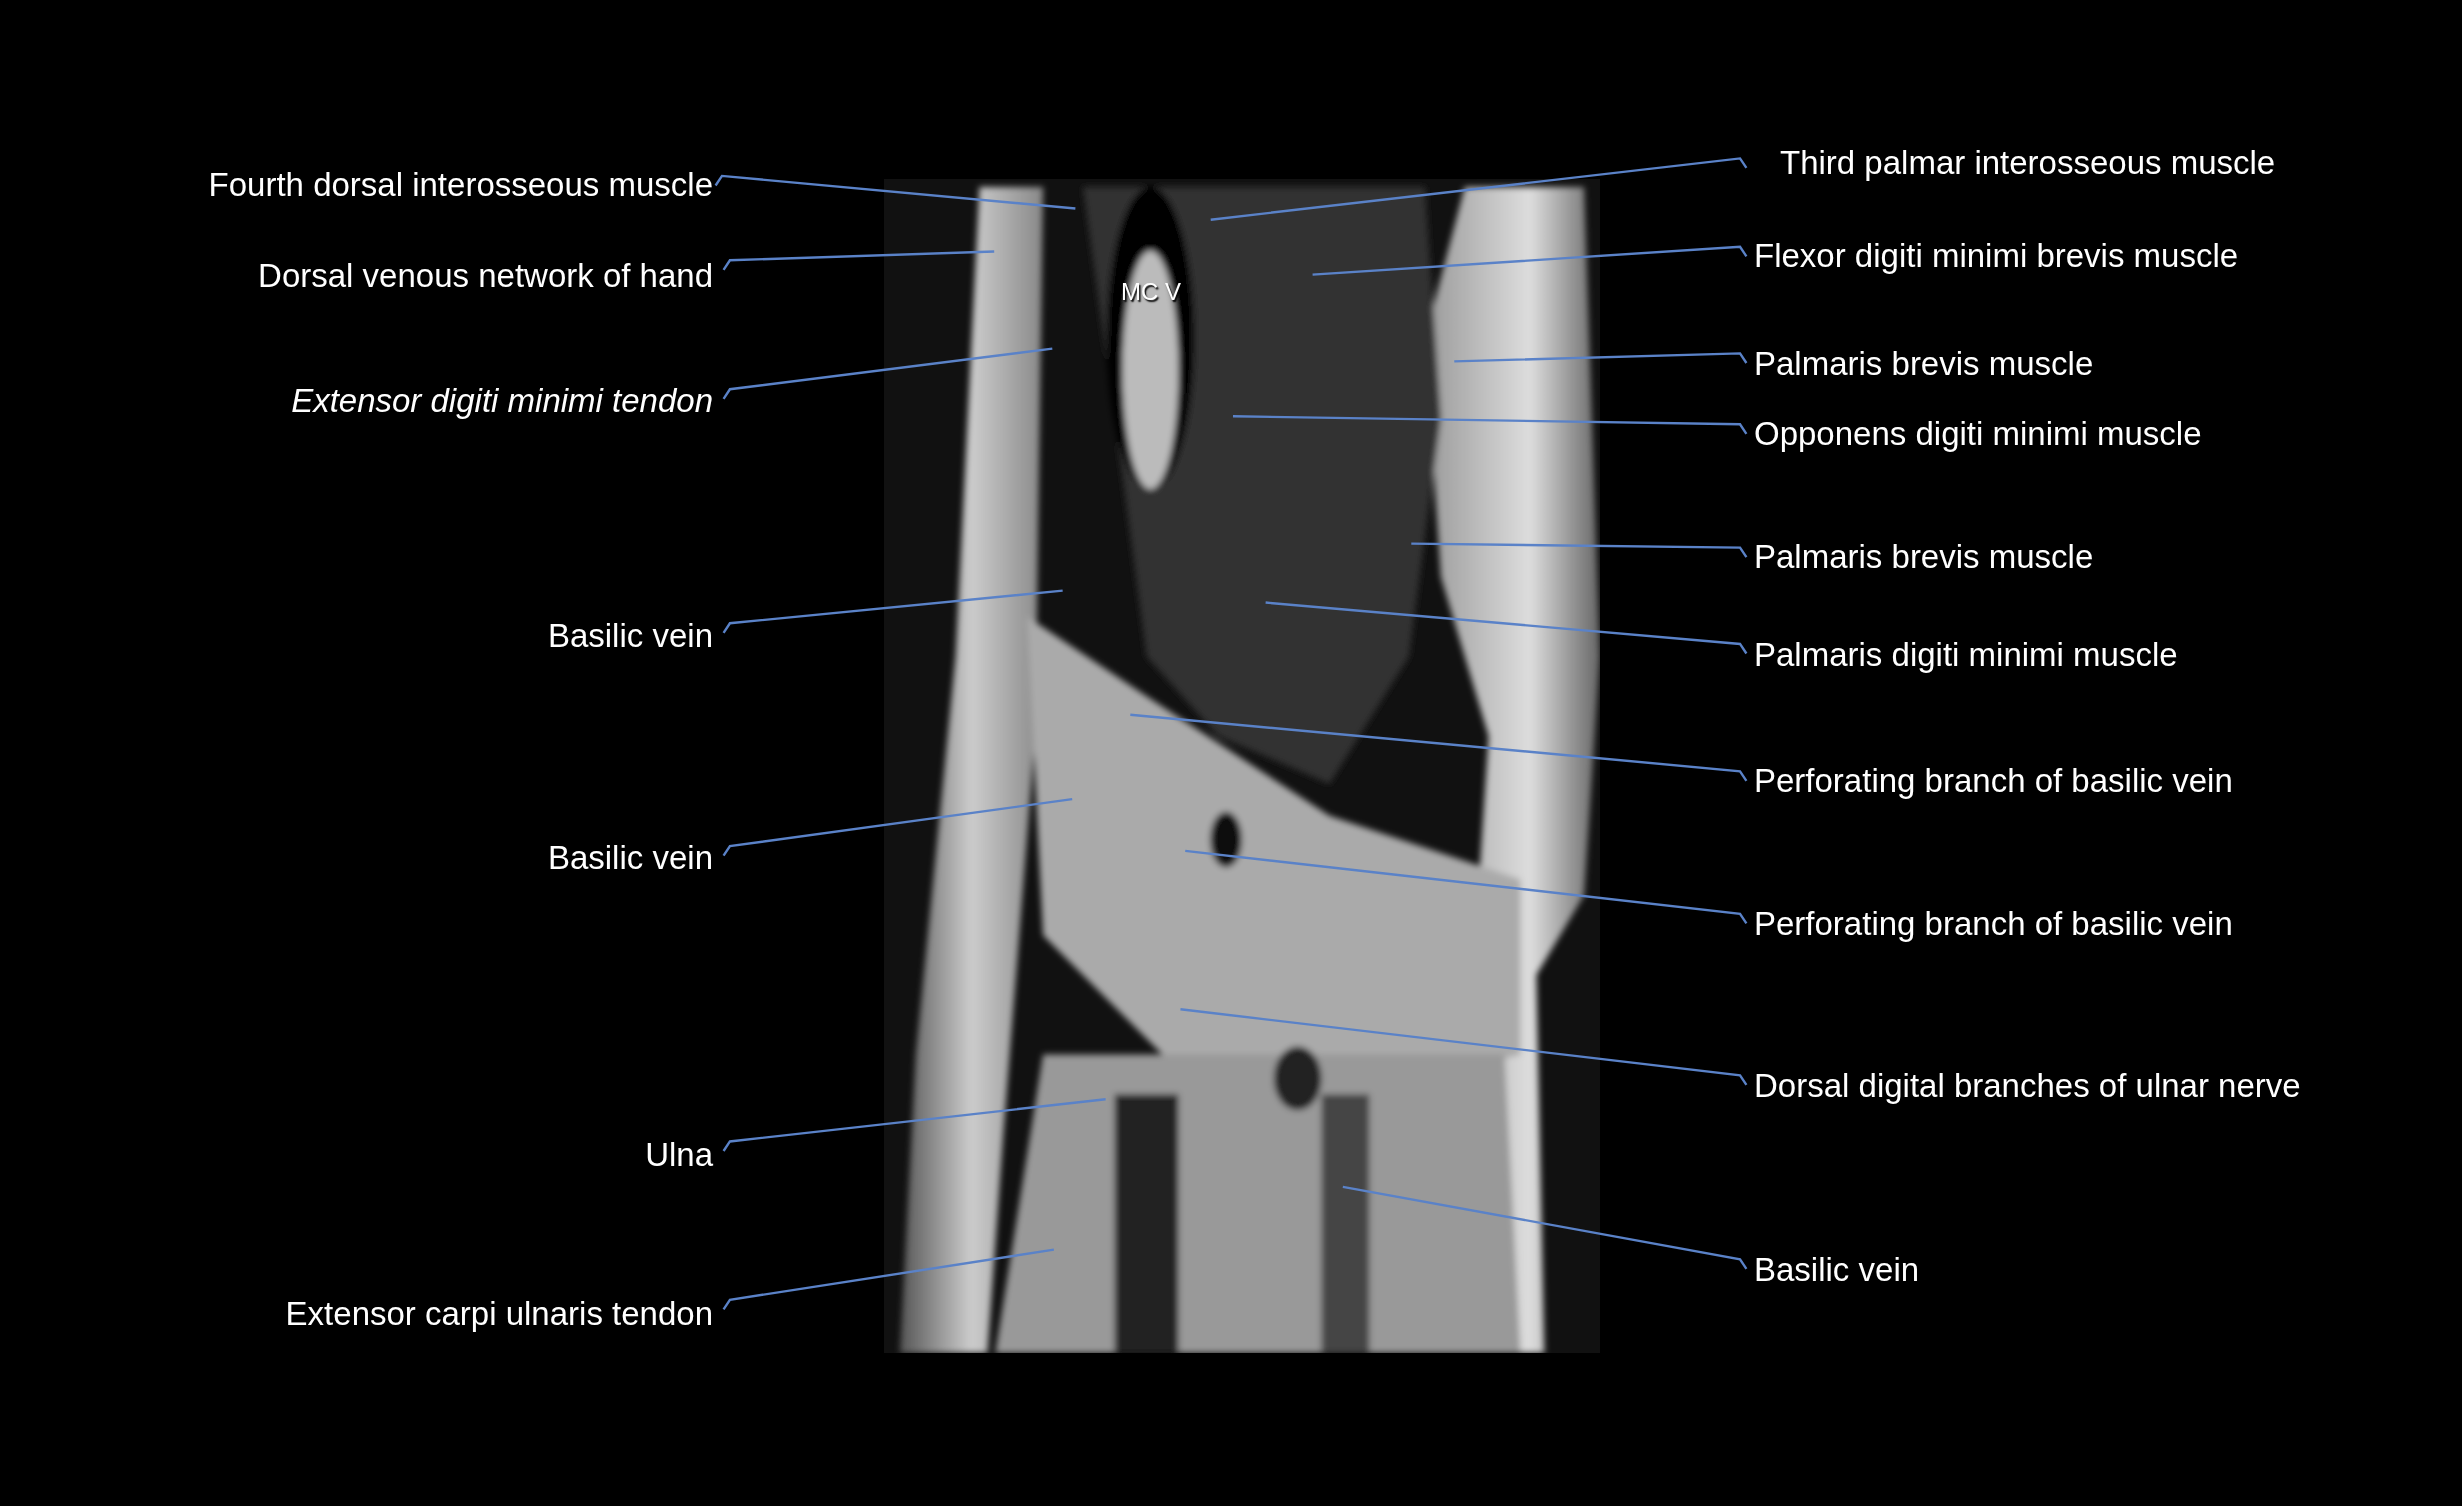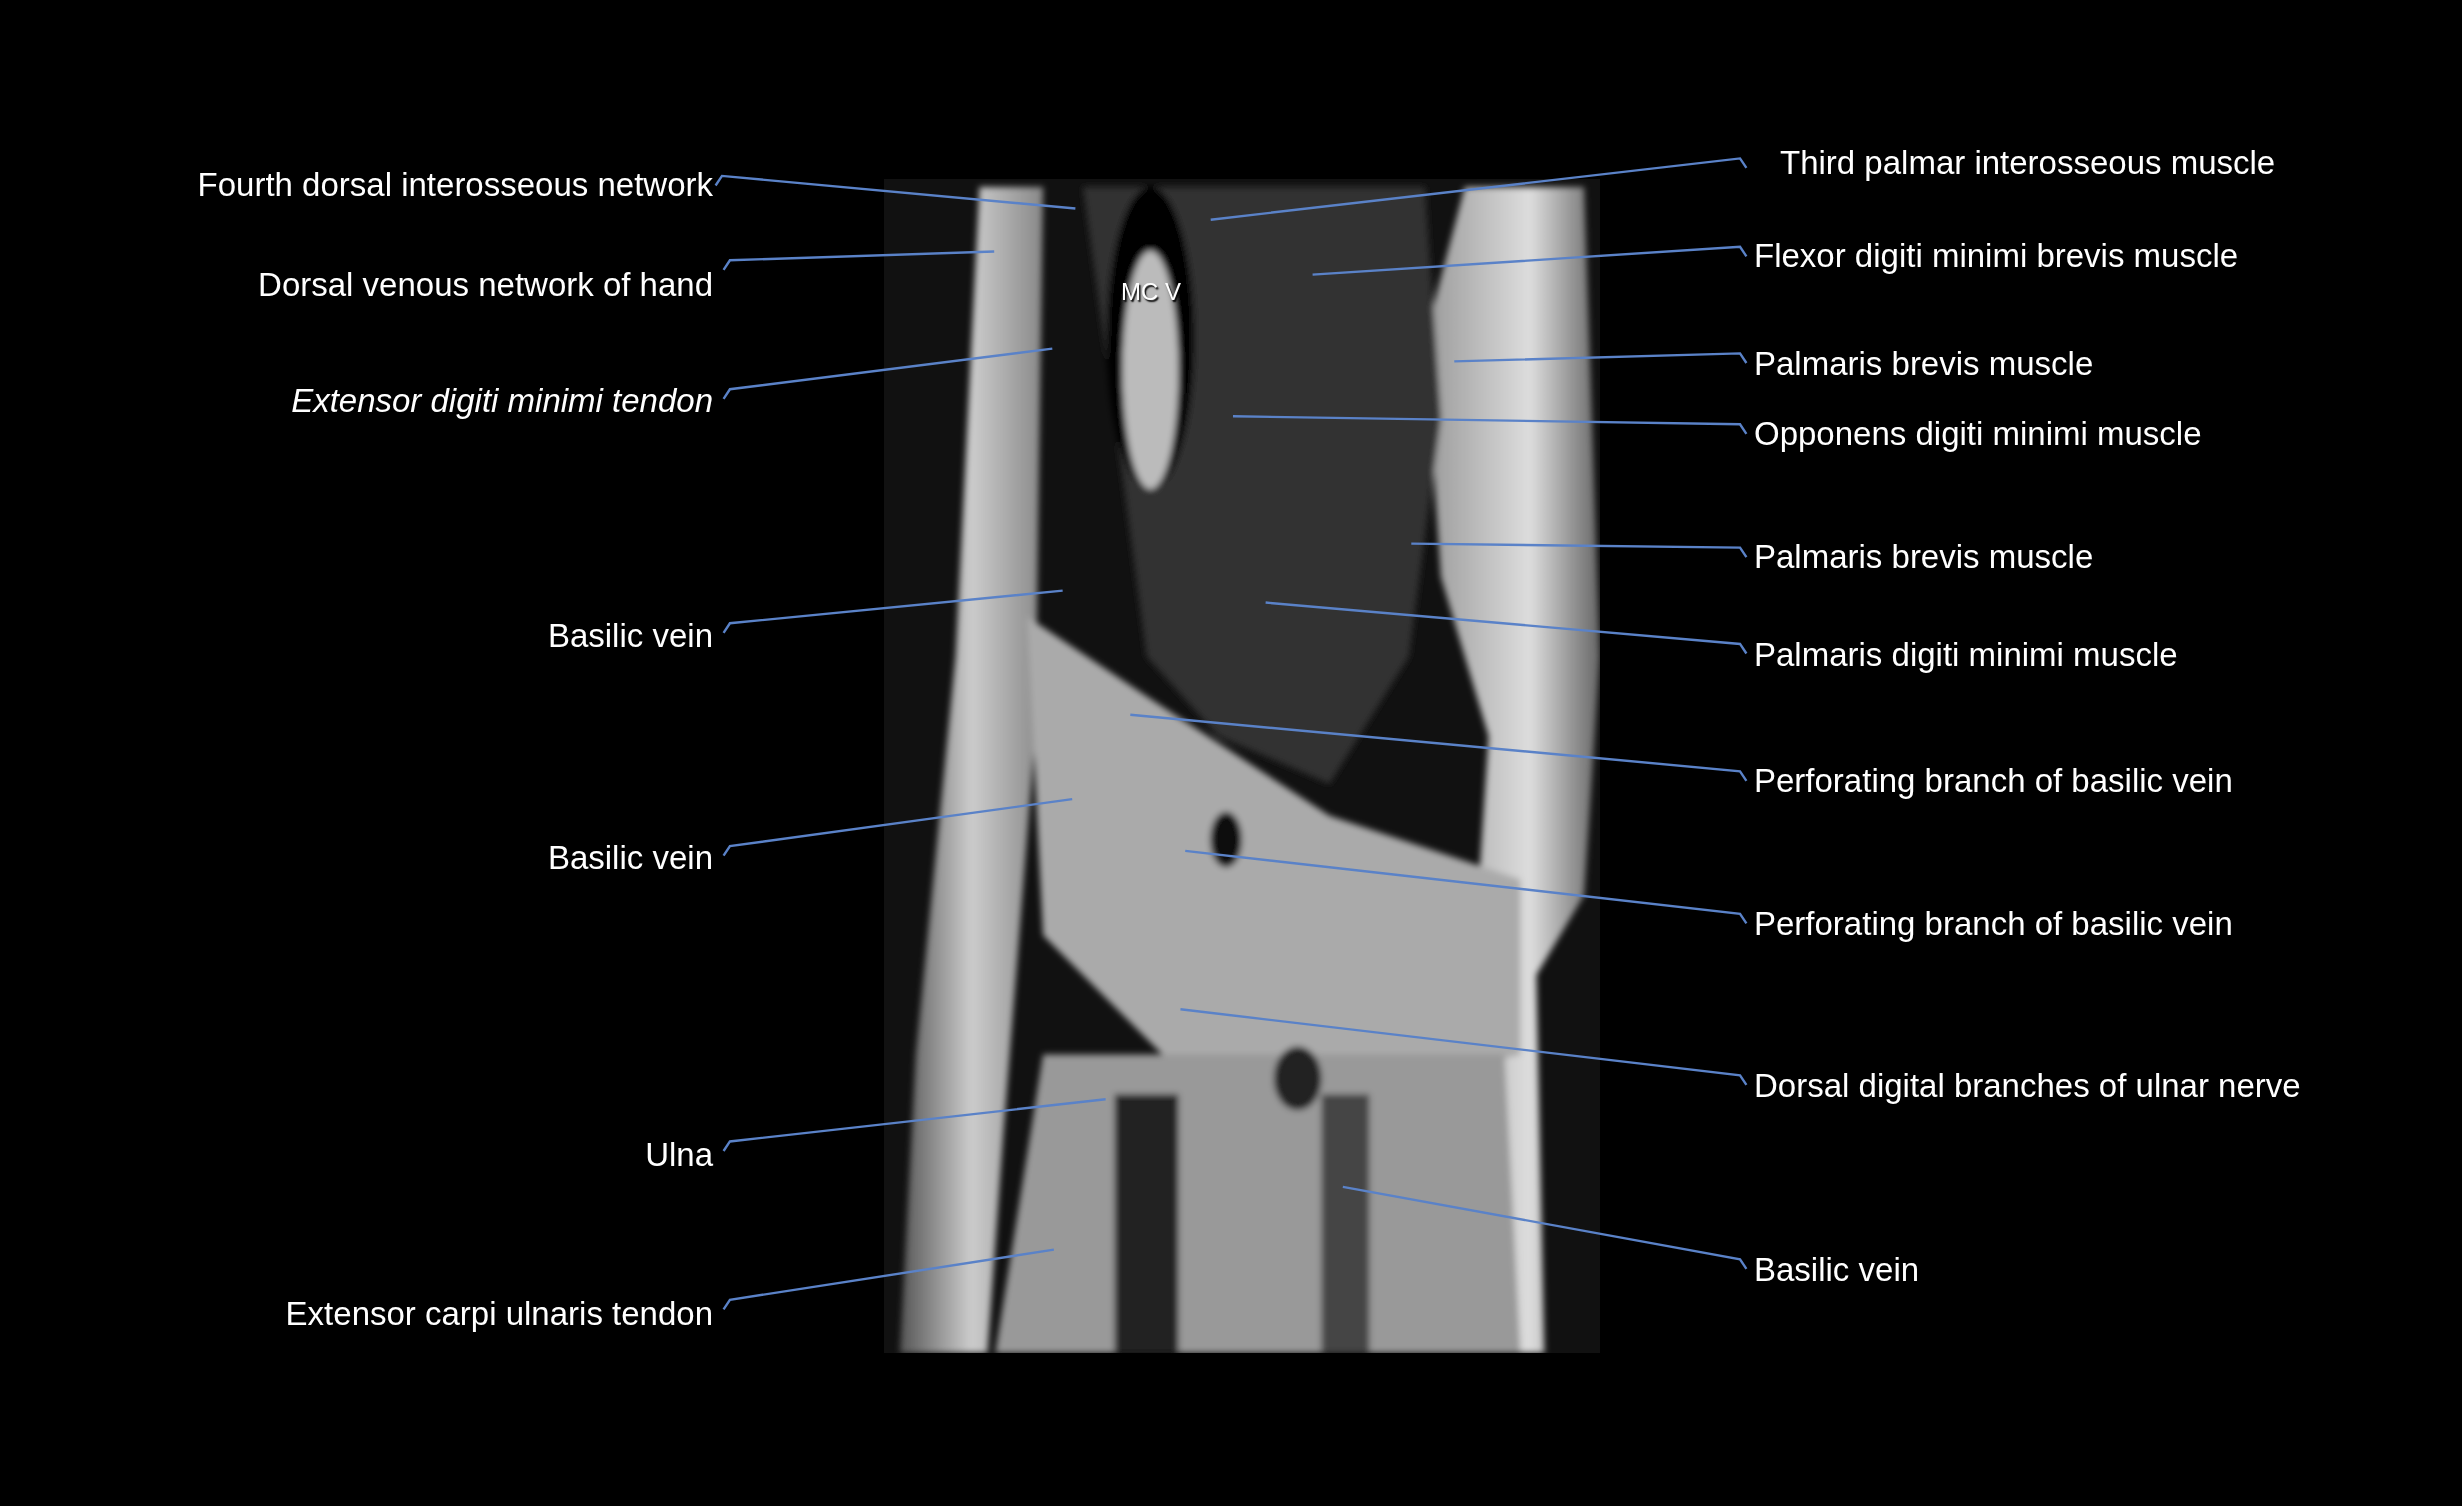--- a/index.html
+++ b/index.html
@@ -65,22 +65,22 @@
     <polyline points="2194,545 2186,533 1549,523" fill="none" stroke="#5a82c8" stroke-width="3"></polyline>
     <polyline points="2194,700 2186,688 1773,683" fill="none" stroke="#5a82c8" stroke-width="3"></polyline>
     <polyline points="2194,821 2186,809 1590,757" fill="none" stroke="#5a82c8" stroke-width="3"></polyline>
     <polyline points="2194,981 2186,969 1420,898" fill="none" stroke="#5a82c8" stroke-width="3"></polyline>
     <polyline points="2194,1160 2186,1148 1489,1069" fill="none" stroke="#5a82c8" stroke-width="3"></polyline>
     <polyline points="2194,1363 2186,1351 1483,1268" fill="none" stroke="#5a82c8" stroke-width="3"></polyline>
     <polyline points="2194,1594 2186,1582 1687,1491" fill="none" stroke="#5a82c8" stroke-width="3"></polyline>
   </svg>
 
 <div id="labels">
-    <div class="label left" style="right: 1749px; top: 184px;">Fourth dorsal interosseous network</div>
-    <div class="label left" style="right: 1749px; top: 284px;">Dorsal venous network of hand</div>
+    <div class="label left" style="right: 1749px; top: 184px;">Fourth dorsal interosseous muscle</div>
+    <div class="label left" style="right: 1749px; top: 275px;">Dorsal venous network of hand</div>
     <div class="label left" style="right: 1749px; top: 400px; font-style: italic;">Extensor digiti minimi tendon</div>
     <div class="label left" style="right: 1749px; top: 635px;">Basilic vein</div>
     <div class="label left" style="right: 1749px; top: 857px;">Basilic vein</div>
     <div class="label left" style="right: 1749px; top: 1154px;">Ulna</div>
     <div class="label left" style="right: 1749px; top: 1313px; margin-left: 45px;">Extensor carpi ulnaris tendon</div>
     <div class="label right" style="left: 1754px; top: 162px; margin-left: 26px;">Third palmar interosseous muscle</div>
     <div class="label right" style="left: 1754px; top: 255px;">Flexor digiti minimi brevis muscle</div>
     <div class="label right" style="left: 1754px; top: 363px;">Palmaris brevis muscle</div>
     <div class="label right" style="left: 1754px; top: 433px;">Opponens digiti minimi muscle</div>
     <div class="label right" style="left: 1754px; top: 556px;">Palmaris brevis muscle</div>

